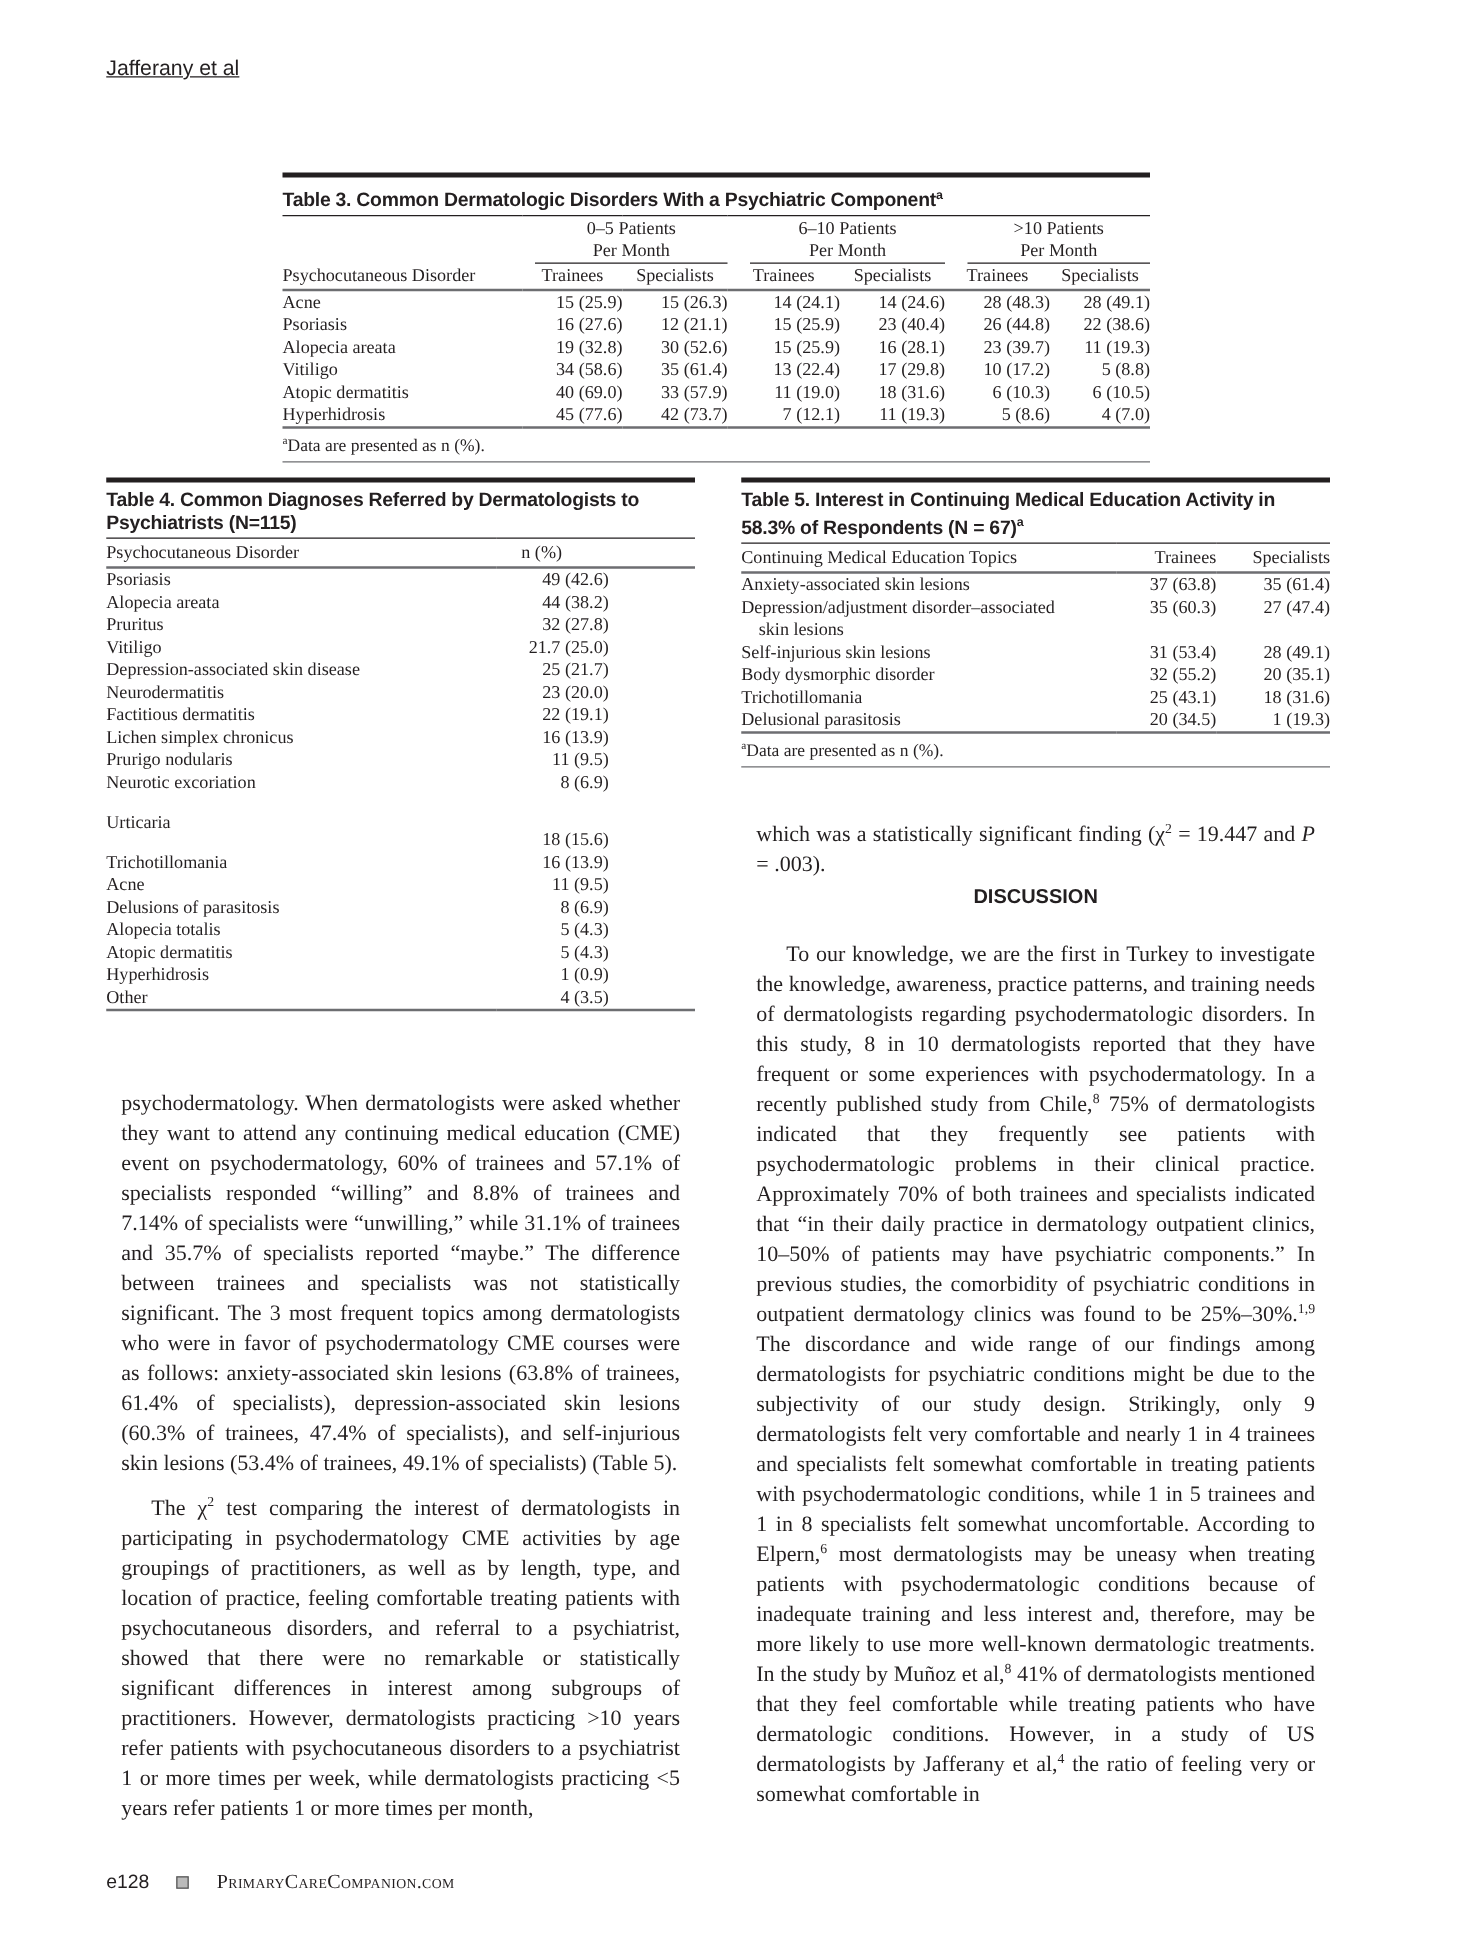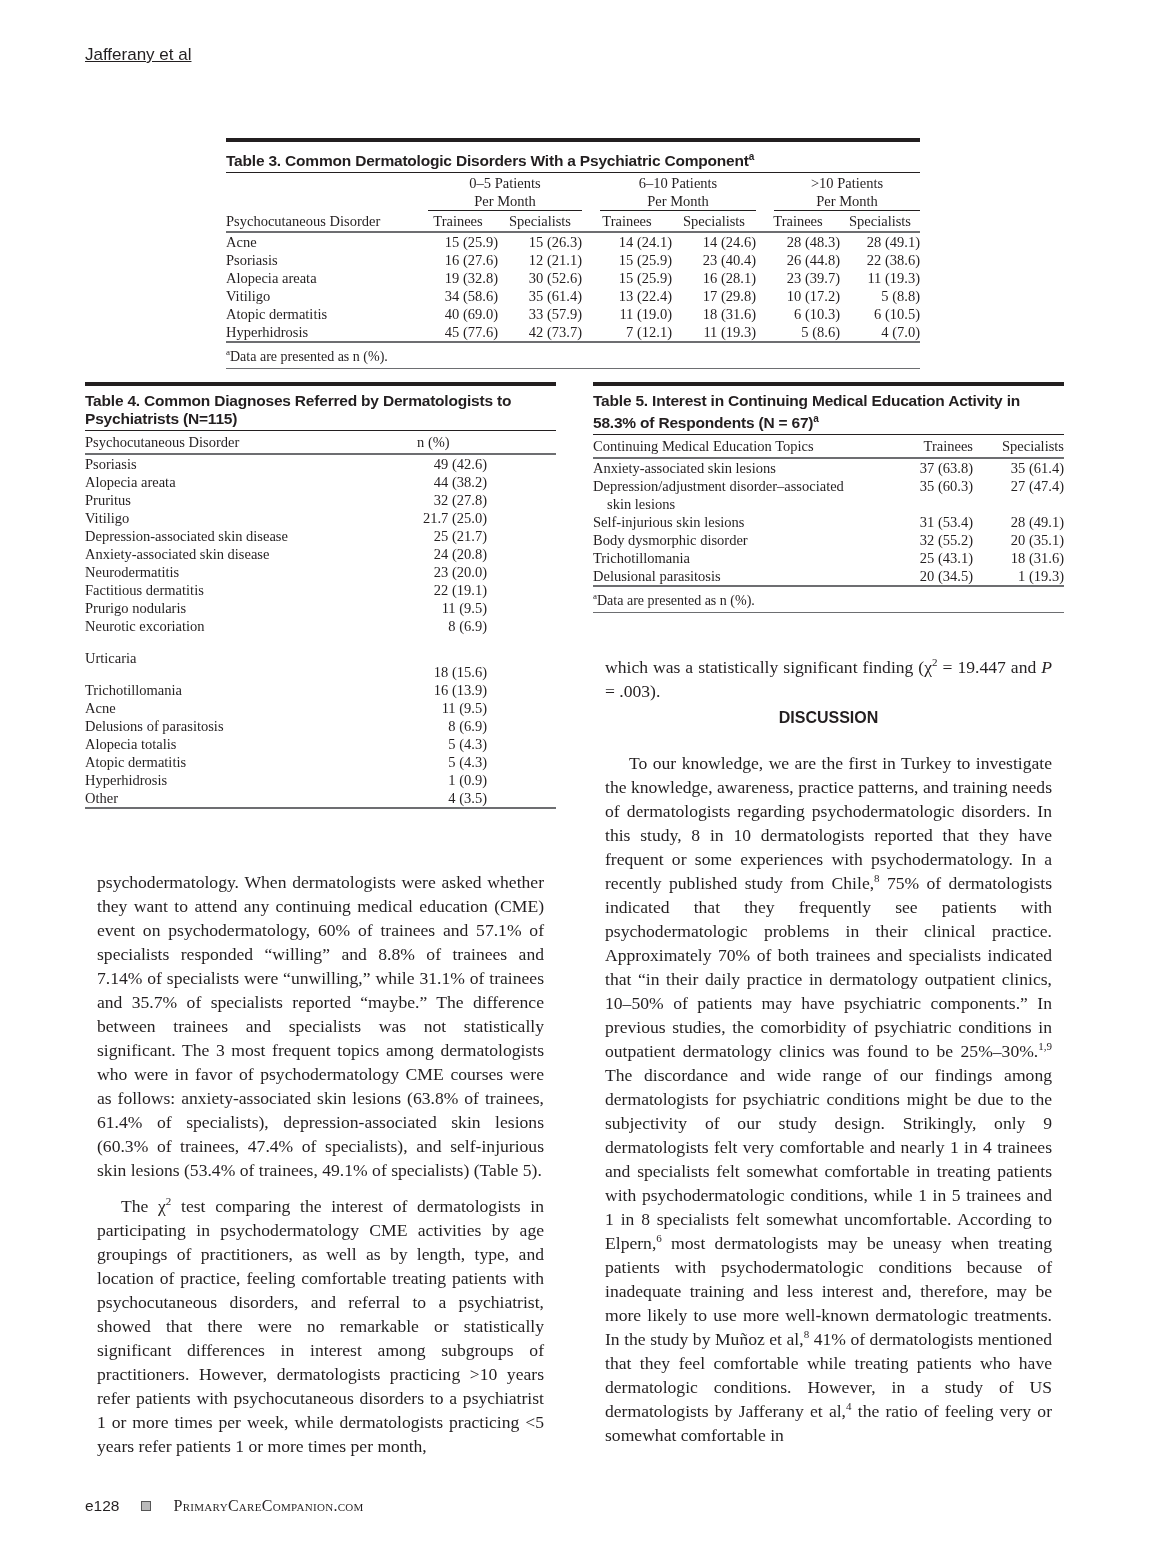--- a/index.html
+++ b/index.html
@@ -194,30 +194,30 @@
         </tr>
         <tr>
           <td class="name">Vitiligo</td>
           <td class="num"><span style="display: inline-block; width: 90px; text-align: right;">21.7 (25.0)</span></td>
         </tr>
         <tr>
           <td class="name">Depression-associated skin disease</td>
           <td class="num"><span style="display: inline-block; width: 90px; text-align: right;">25 (21.7)</span></td>
         </tr>
         <tr>
-          <td class="name">Anxiety-associated skin disease</td>
-          <td class="num"><span style="display: inline-block; width: 90px; text-align: right;">24 (20.8)</span></td>
-        </tr>
-        <tr>
           <td class="name">Neurodermatitis</td>
           <td class="num"><span style="display: inline-block; width: 90px; text-align: right;">23 (20.0)</span></td>
         </tr>
         <tr>
           <td class="name">Factitious dermatitis</td>
           <td class="num"><span style="display: inline-block; width: 90px; text-align: right;">22 (19.1)</span></td>
+        </tr>
+        <tr>
+          <td class="name">Lichen simplex chronicus</td>
+          <td class="num"><span style="display: inline-block; width: 90px; text-align: right;">16 (13.9)</span></td>
         </tr>
         <tr>
           <td class="name">Prurigo nodularis</td>
           <td class="num"><span style="display: inline-block; width: 90px; text-align: right;">11 (9.5)</span></td>
         </tr>
         <tr>
           <td class="name">Neurotic excoriation</td>
           <td class="num"><span style="display: inline-block; width: 90px; text-align: right;">8 (6.9)</span></td>
         </tr>
         <tr>

